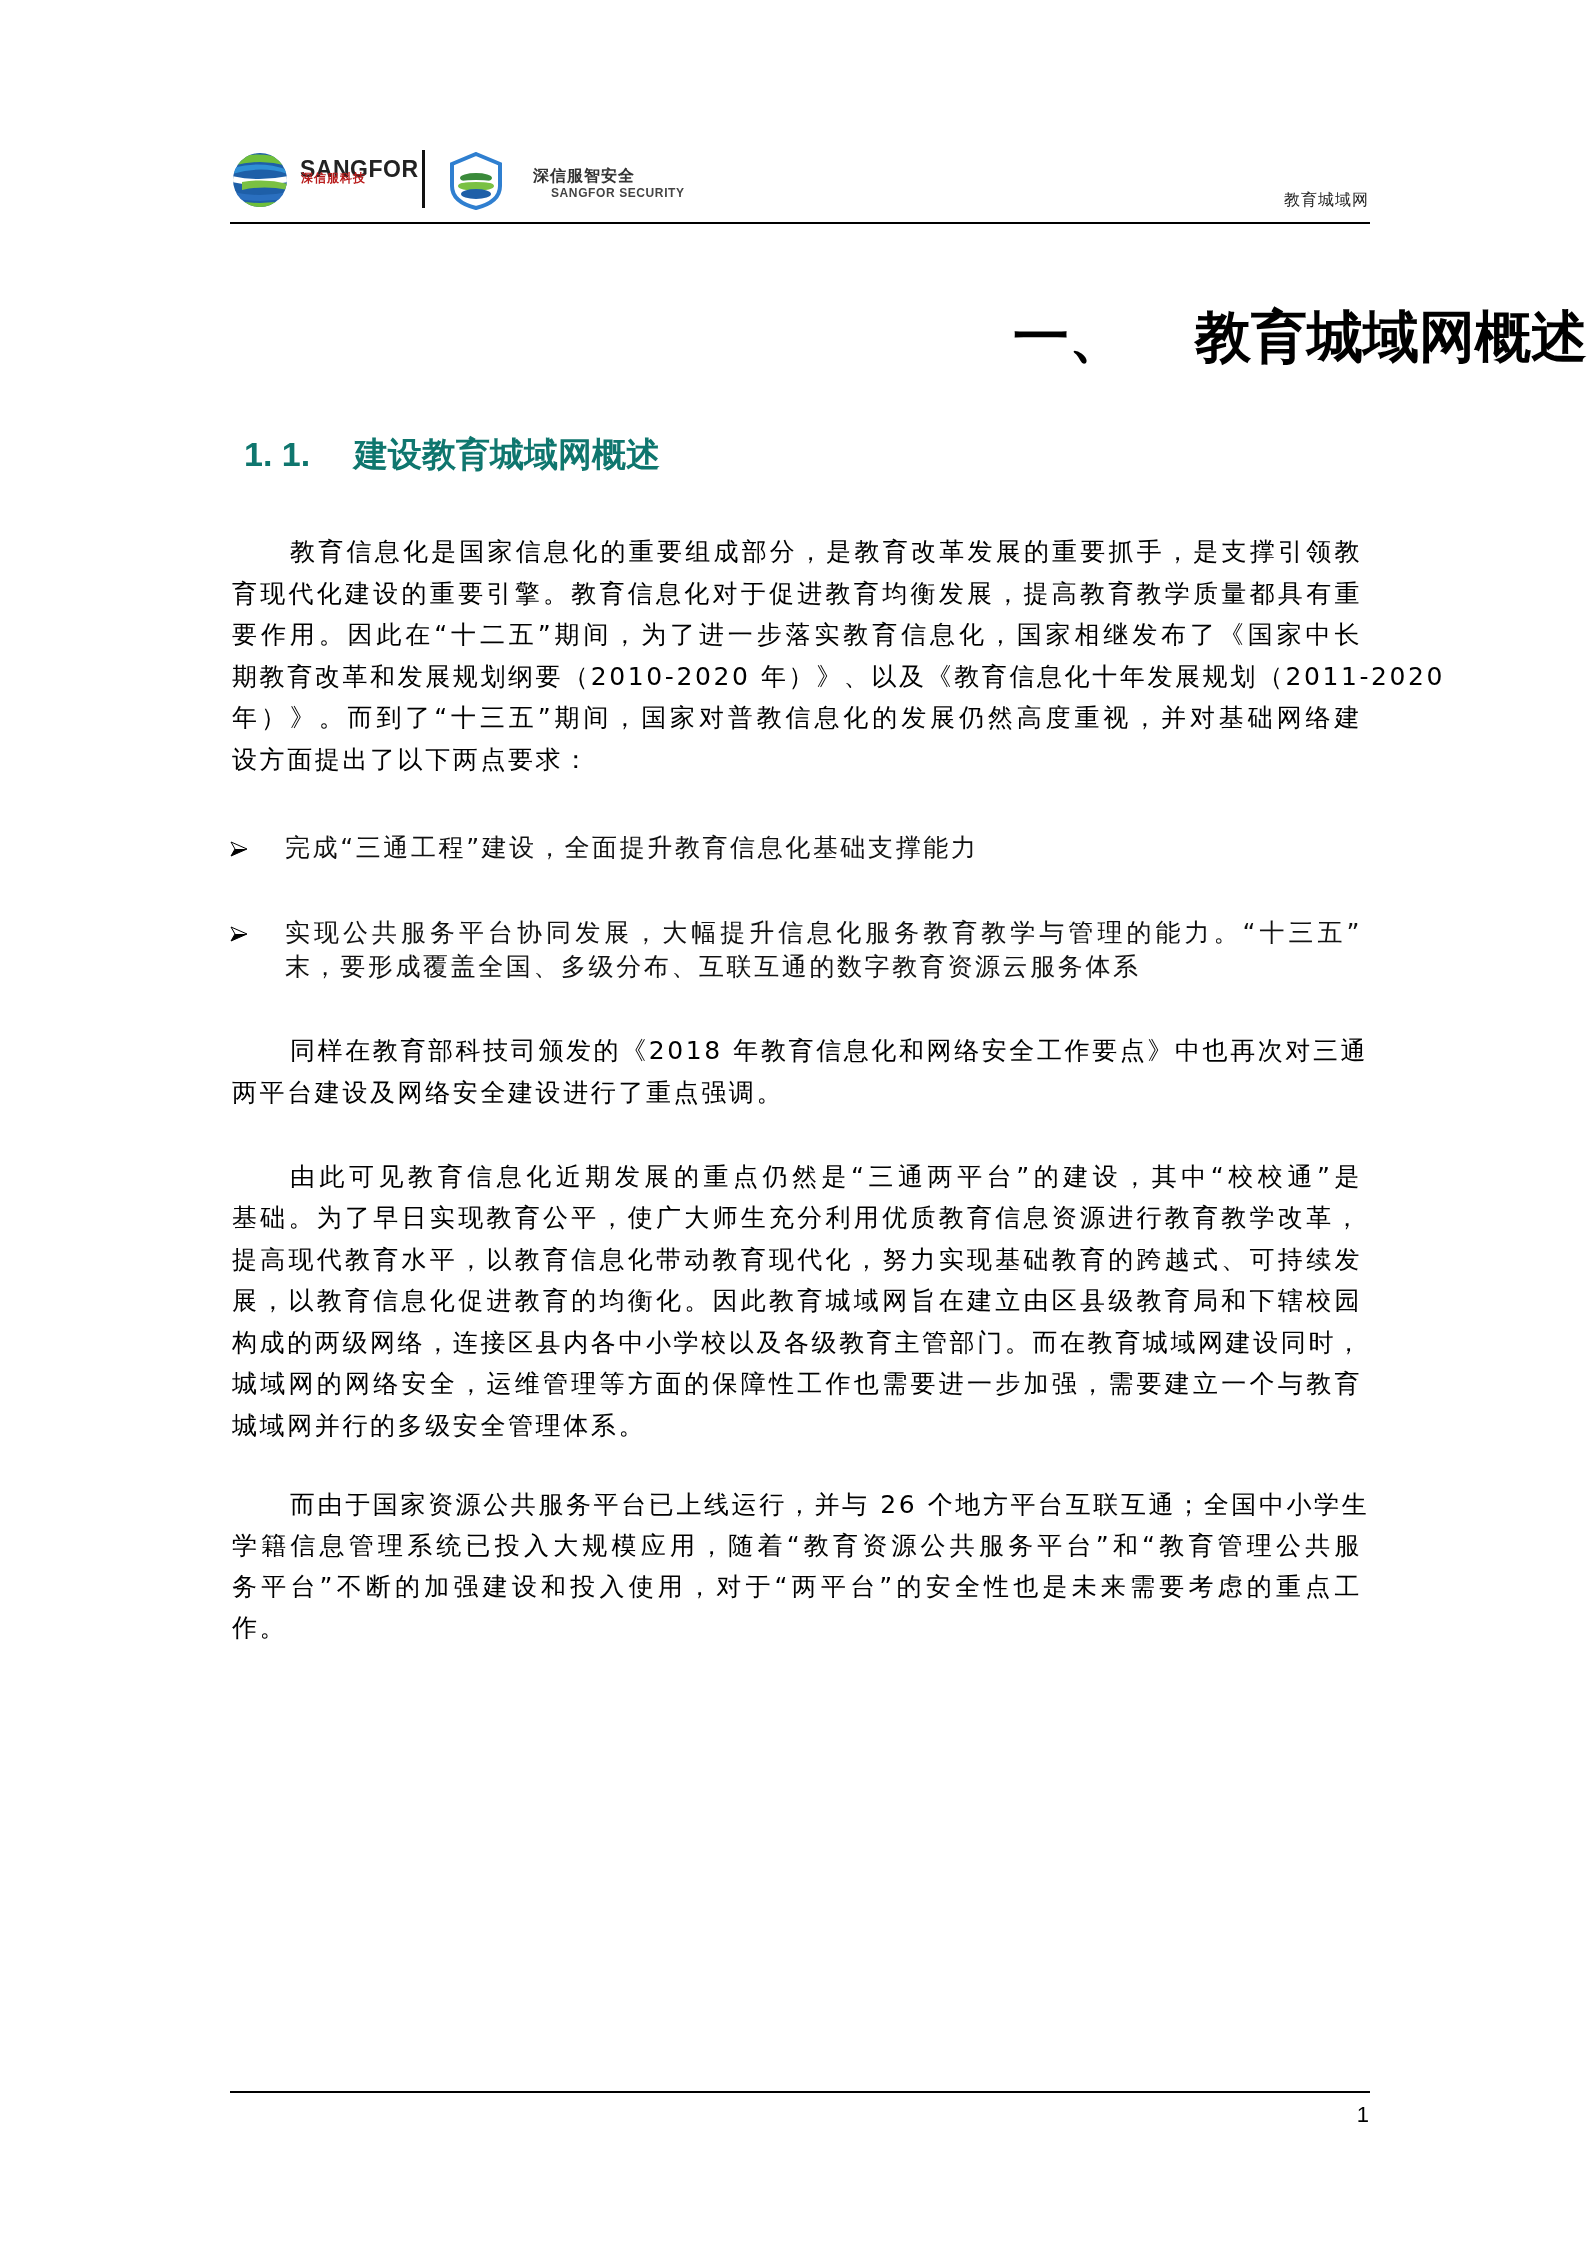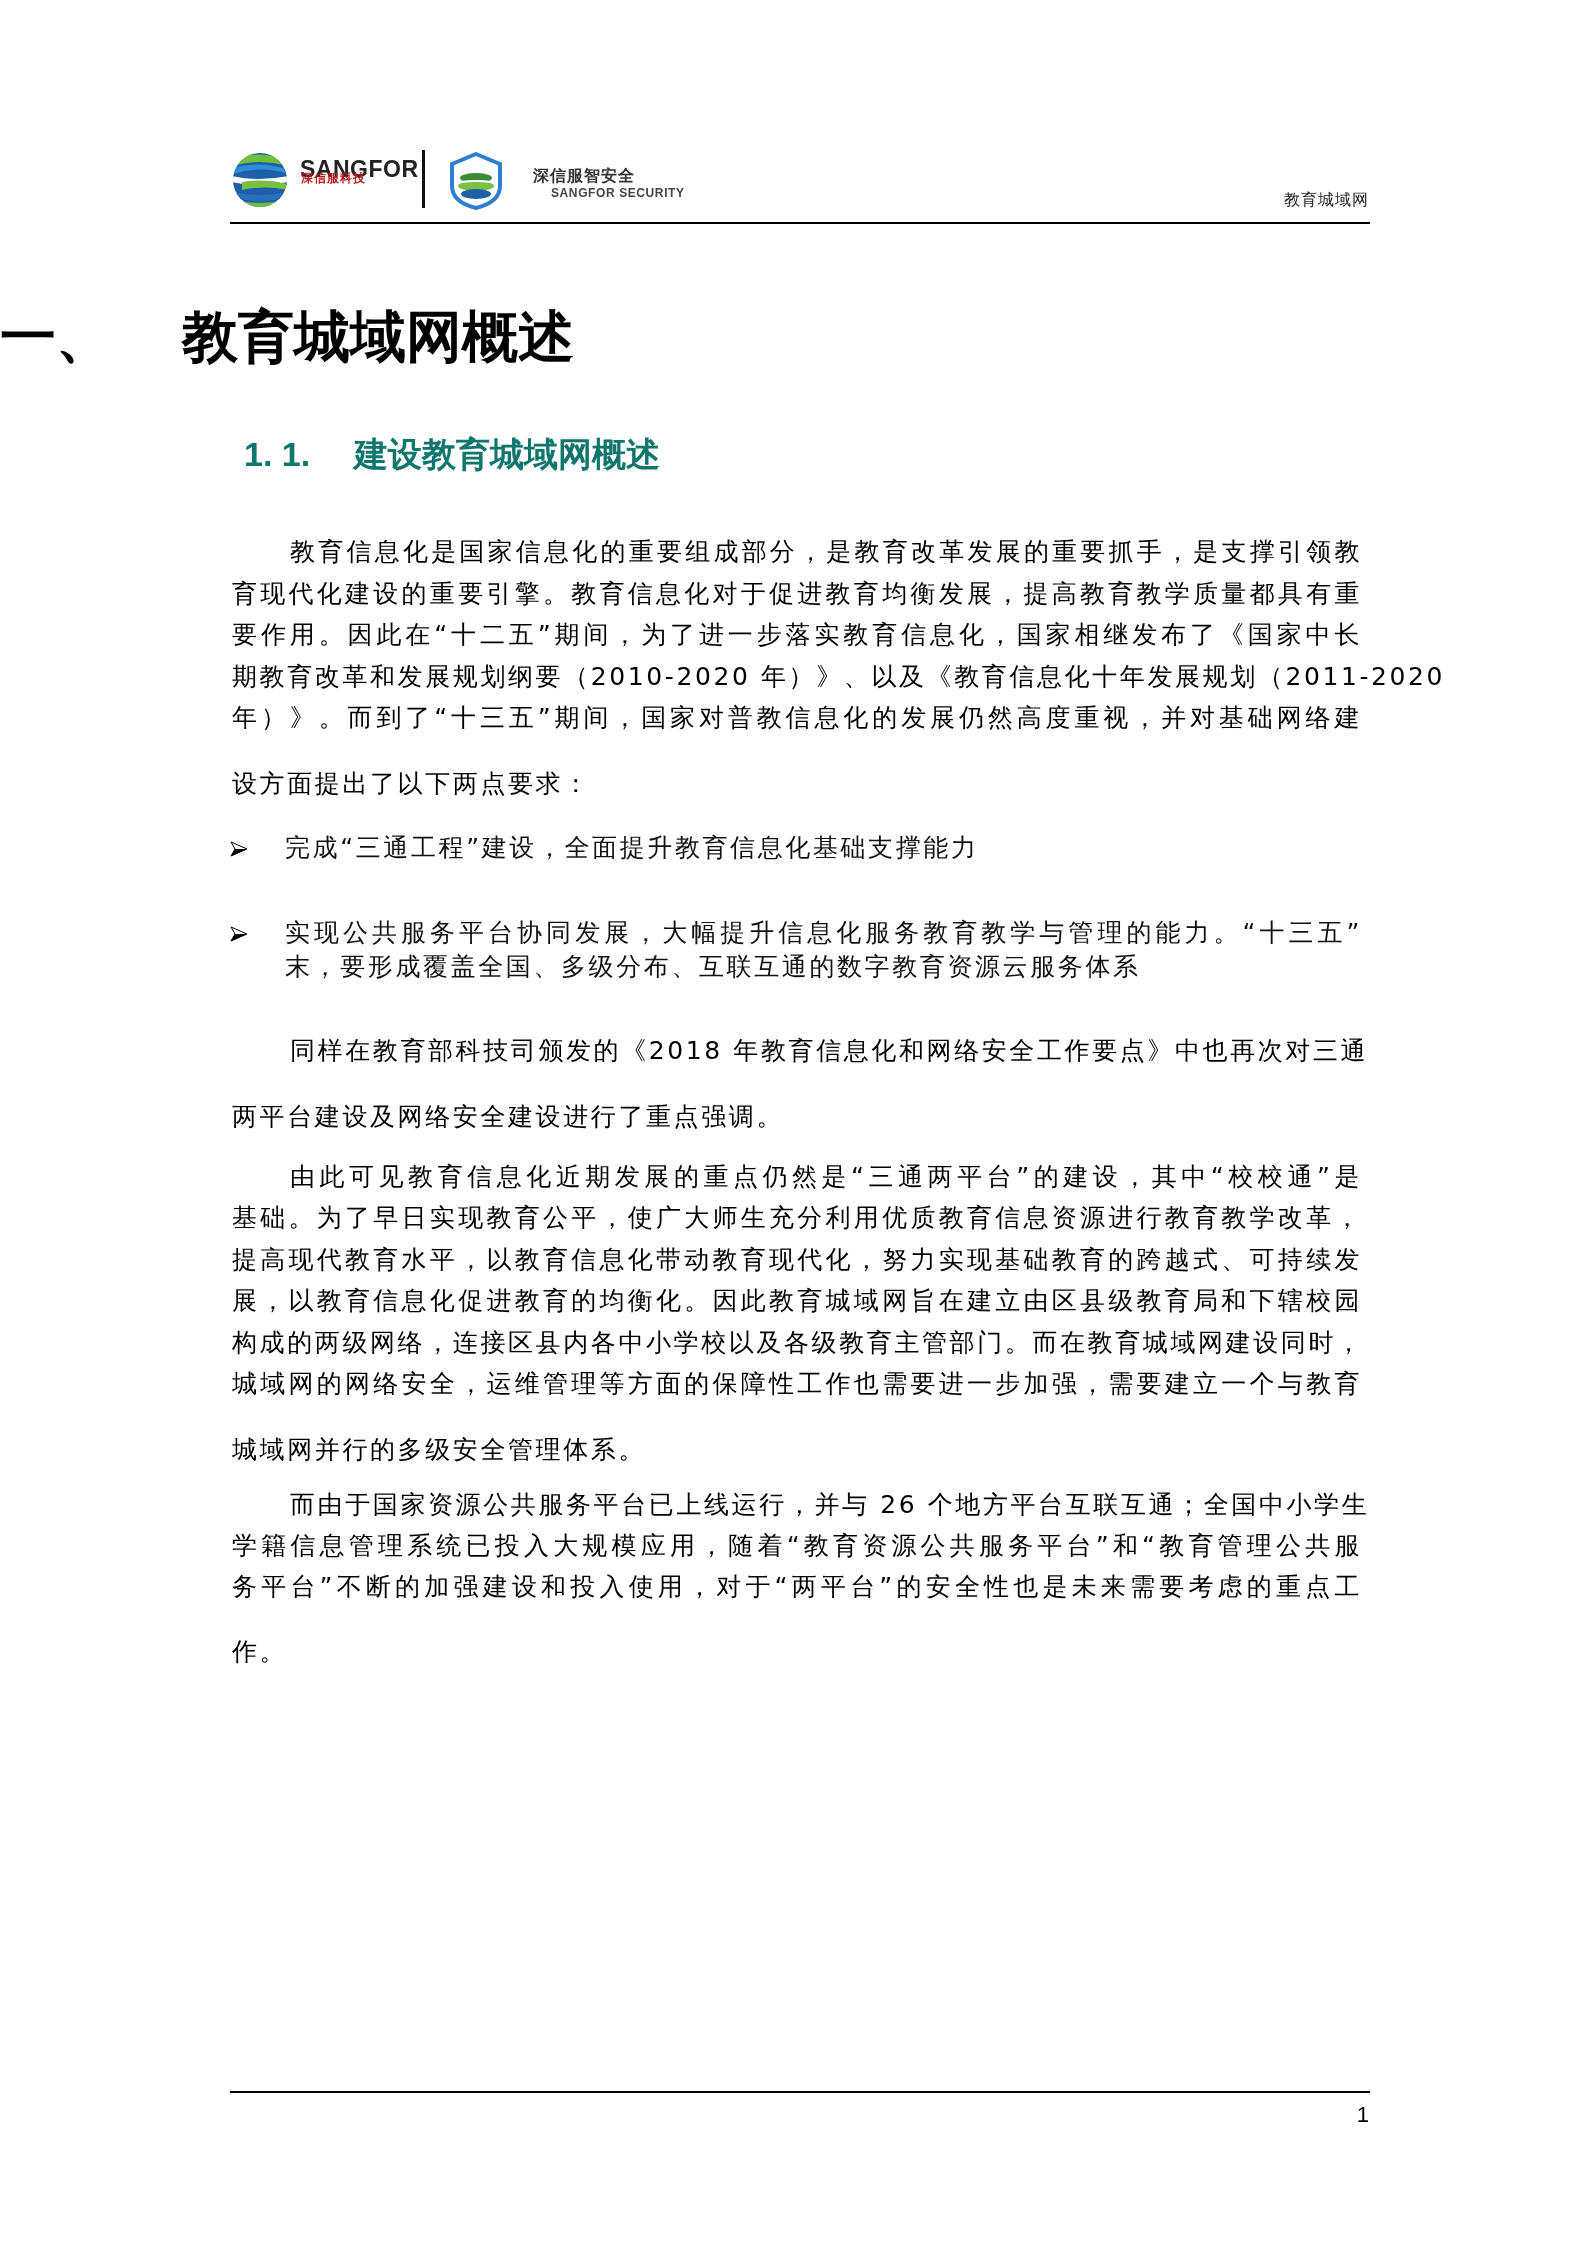--- a/index.html
+++ b/index.html
@@ -8,27 +8,27 @@
   .abs { position: absolute; }
   .hline { position: absolute; left: 230px; width: 1140px; height: 2px; background: #000; }
   .logo-globe { left: 232px; top: 152px; width: 56px; height: 56px; }
   .brand-name { left: 300px; top: 156px; font-family: "Liberation Sans", sans-serif; font-weight: 700; font-size: 23px; color: #222; letter-spacing: 0.5px; }
   .brand-sub { left: 301px; top: 170px; font-size: 12px; font-weight: 700; color: #b91c1c; letter-spacing: 1px; }
   .divider { left: 422px; top: 150px; width: 3px; height: 58px; background: #111; }
   .logo-shield { left: 450px; top: 152px; width: 52px; height: 58px; }
   .sec-name { left: 533px; top: 166px; font-size: 16px; font-weight: 700; color: #333; letter-spacing: 1px; }
   .sec-sub { left: 515px; top: 186px; font-family: "Liberation Sans", sans-serif; font-size: 12px; font-weight: 700; color: #444; letter-spacing: 0.6px; margin-left: 36px; }
   .header-title { right: 218px; top: 190px; font-size: 16px; color: #222; letter-spacing: 1px; }
-  .chapter { left: 0; width: 1587px; top: 300px; text-align: left; font-size: 56px; font-weight: 700; color: #000; }
+  .chapter { left: 0; width: 1587px; top: 300px; text-align: right; font-size: 56px; font-weight: 700; color: #000; }
   .chapter .num { display: inline-block; margin-right: 70px; }
   .section { left: 244px; top: 432px; font-size: 34px; font-weight: 700; color: #0f766e; font-family: "Liberation Sans", "DejaVu Sans", sans-serif; }
   .section .num { display: inline-block; width: 110px; }
   .line { position: absolute; left: 232px; width: 1130px; font-size: 25px; line-height: 30px; white-space: nowrap; letter-spacing: 2.6px; color: #000000; text-align: justify; text-align-last: justify; }
   .line.indent { left: 290px; width: 1072px; }
-  .line.last { text-align-last: left; margin-top: 24px; }
+  .line.last { text-align-last: left; }
   .bullet-mark { position: absolute; left: 230px; width: 18px; height: 18px; }
   .bline { position: absolute; left: 285px; width: 1077px; font-size: 25px; line-height: 30px; white-space: nowrap; letter-spacing: 2.6px; color: #111; text-align: justify; text-align-last: justify; }
   .bline.last { text-align-last: left; }
   .page-num { right: 218px; top: 2102px; font-family: "Liberation Sans", sans-serif; font-size: 22px; color: #000; }
 </style>
 </head>
 <body>
 
 <div>
   <svg class="abs logo-globe" viewBox="0 0 56 56">

